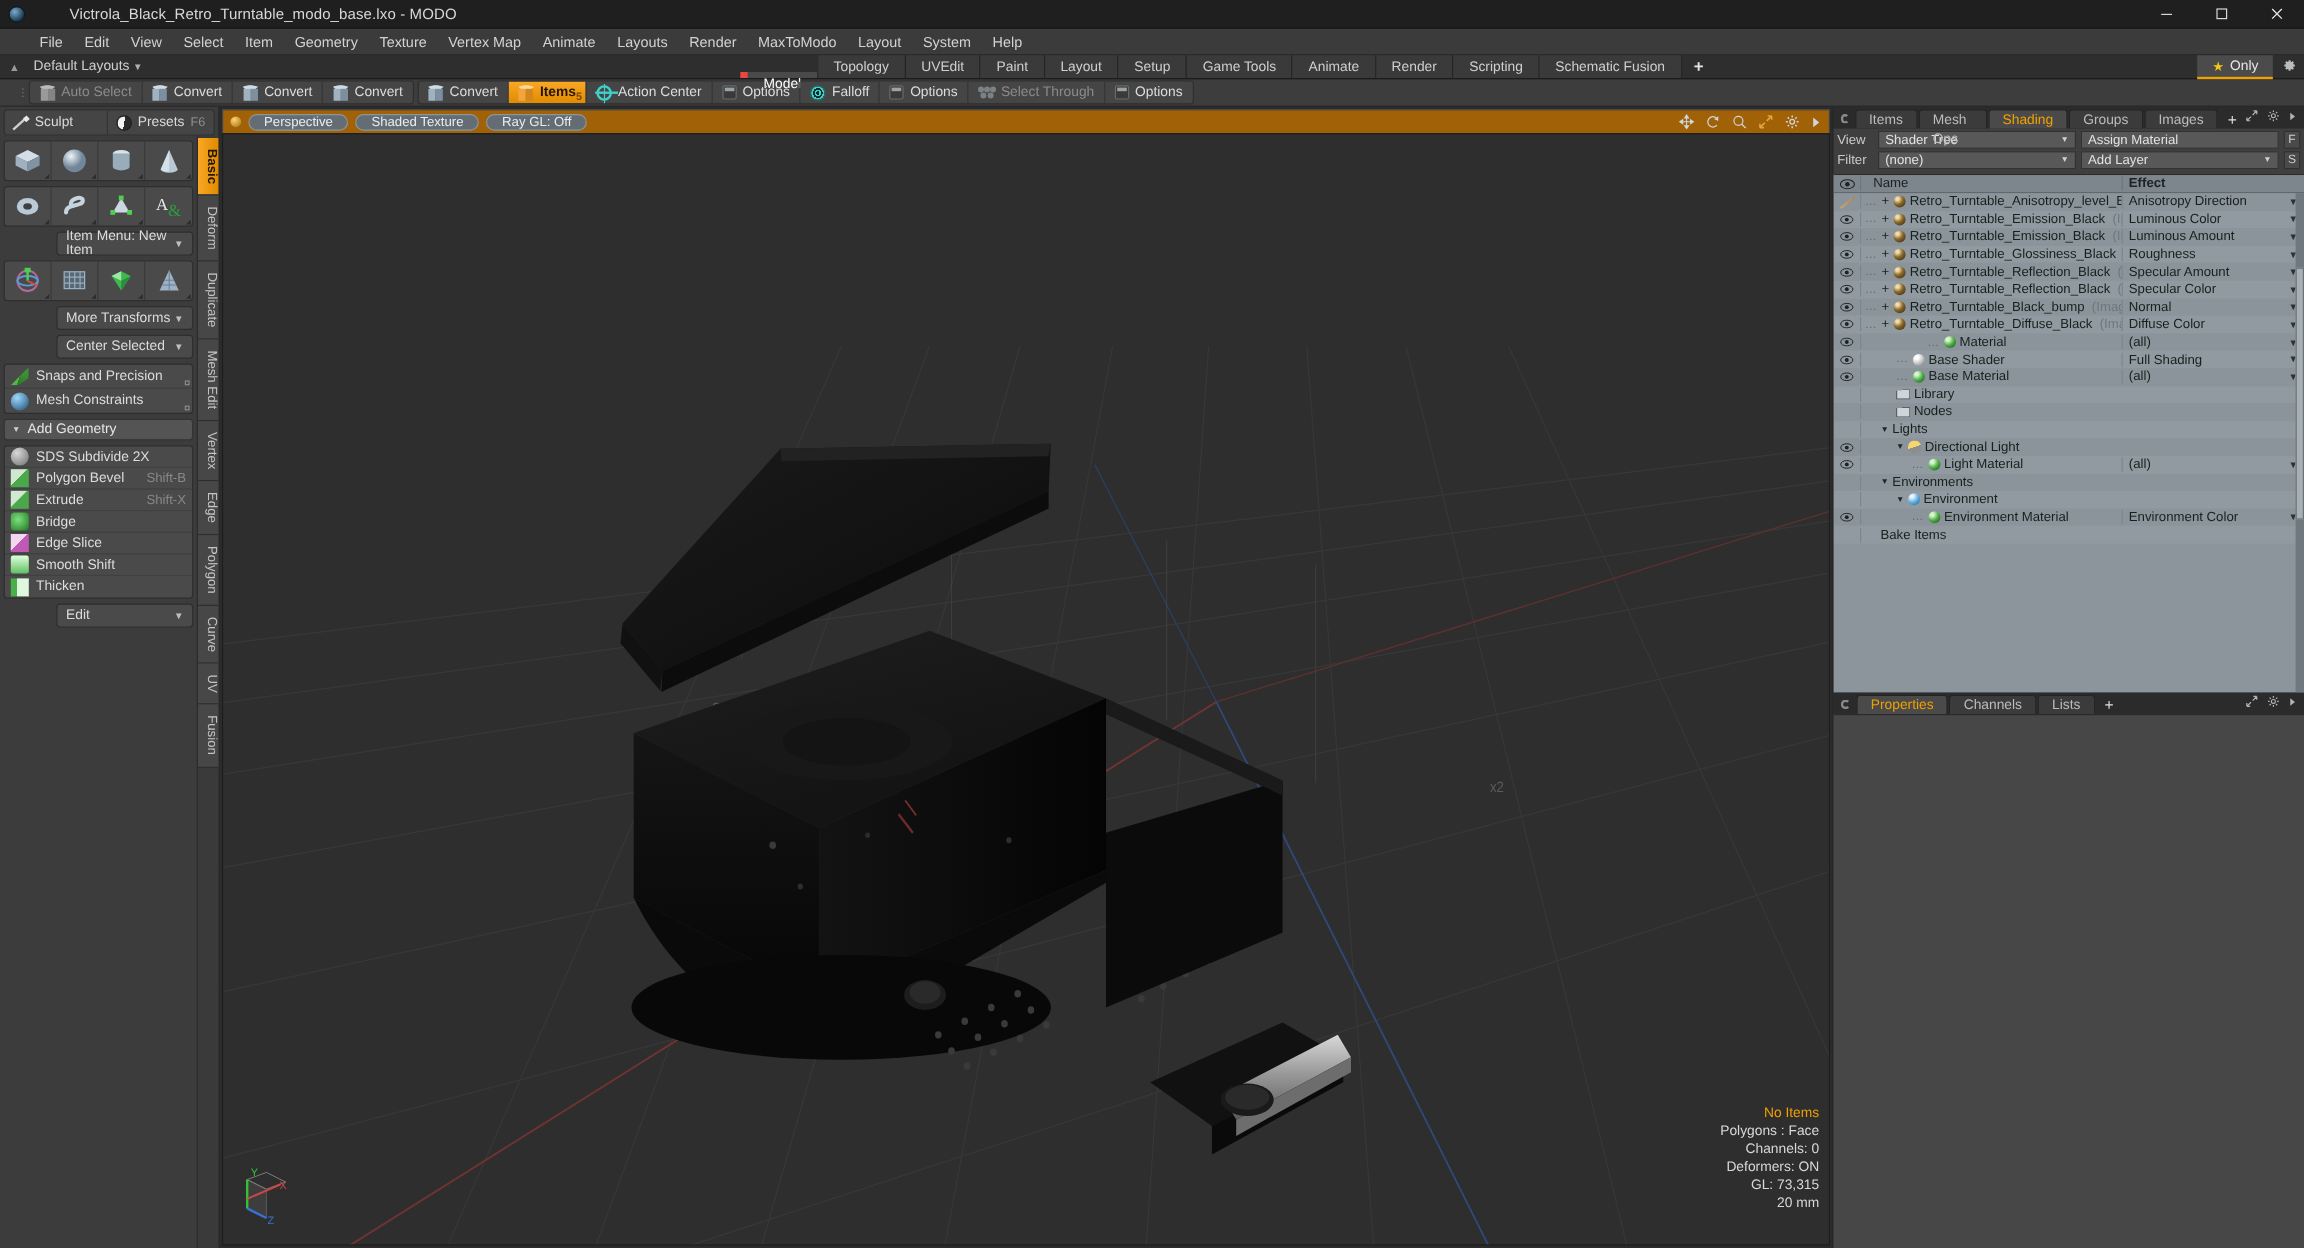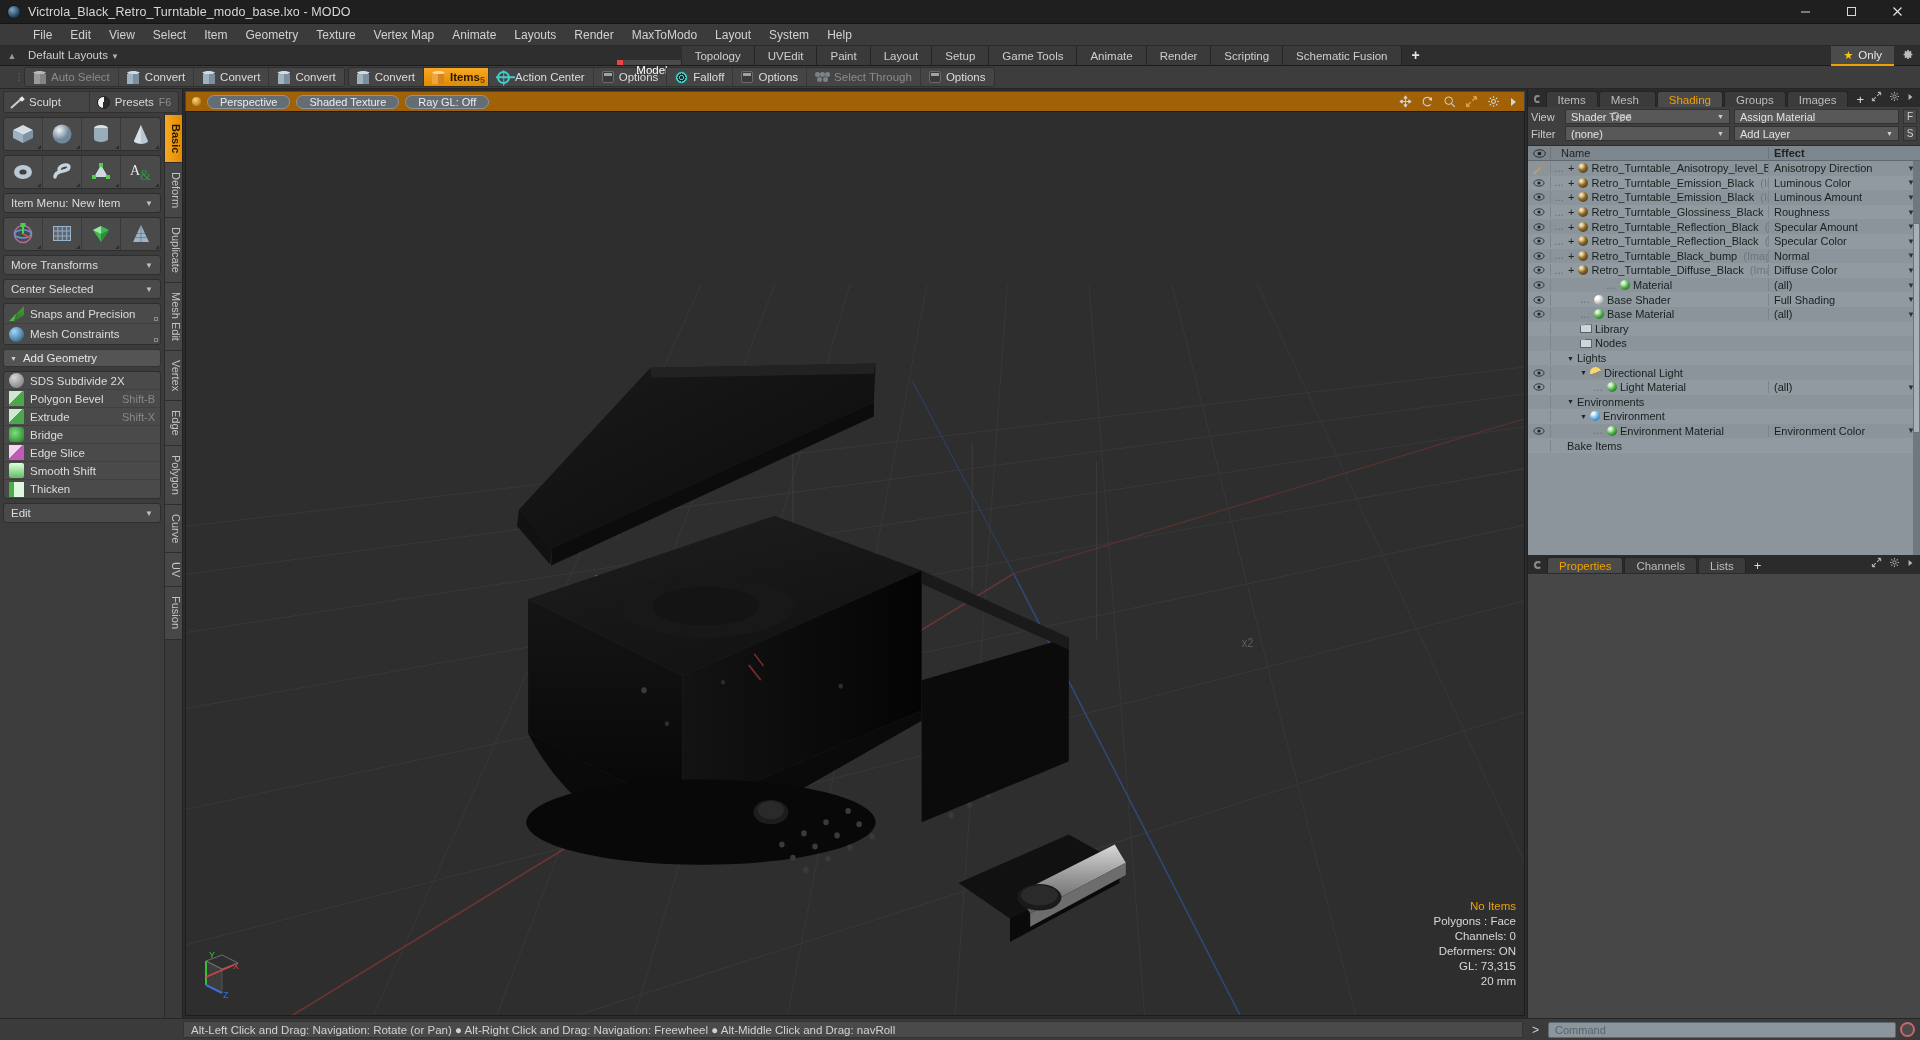--- a/index.html
+++ b/index.html
@@ -7,21 +7,21 @@
   body {
     font-family: "Liberation Sans", sans-serif;
     background:#2b2b2b; color:#c8c8c8; font-size:12px;
     -webkit-font-smoothing: antialiased;
   }
   .app { position:relative; width:1920px; height:1040px; display:flex; flex-direction:column; }
 
   
   .titlebar {
     height:24px; background:#1f1f1f; display:flex; align-items:center;
-    flex:0 0 24px; border-bottom:1px solid #151515;
+    flex:0 0 24px; border-bottom:1px solid #151515;gap:30px;
   }
   .tb-icon { width:14px; height:14px; border-radius:50%;
     background:radial-gradient(circle at 35% 32%, #7fa8c9, #1b3c52 70%);
     margin-left:7px; margin-right:7px; border:1px solid #0d1b24; flex:0 0 auto;}
   .tb-title { font-size:12.5px; color:#d8d8d8; letter-spacing:.1px; white-space:nowrap; }
   .tb-spacer { flex:1 1 auto; }
   .tb-btns { display:flex; height:24px; }
   .tb-btn { width:46px; height:24px; display:flex; align-items:center; justify-content:center;
     color:#d0d0d0; font-size:13px; }
   .tb-btn svg { display:block; }
@@ -114,21 +114,21 @@
   .lp-scroll { flex:1 1 auto; overflow:hidden; padding:4px 3px 0 3px; }
   .tool-grid { display:grid; grid-template-columns:repeat(4,1fr); background:#4a4a4a;
     border:1px solid #2e2e2e; border-radius:3px; overflow:hidden; margin-bottom:4px;}
   .tool-cell { height:32px; display:flex; align-items:center; justify-content:center;
     border-right:1px solid #3a3a3a; position:relative; }
   .tool-cell:last-child { border-right:none; }
   .tool-cell .corner { position:absolute; right:1px; bottom:1px; width:0;height:0;
     border-left:4px solid transparent; border-bottom:4px solid #2c2c2c; }
   .dd {
     height:20px; background:#4a4a4a; border:1px solid #2e2e2e; border-radius:3px;
-    display:flex; align-items:center; padding:0 7px; font-size:11.5px; color:#dcdcdc; margin-bottom:4px;
+    display:flex; align-items:center; padding:0 7px; font-size:11.5px; color:#dcdcdc; margin-bottom:4px;margin-left:44px;
   }
   .dd .caret { margin-left:auto; font-size:8px; color:#c0c0c0; }
   .btnlist { background:#4a4a4a; border:1px solid #2e2e2e; border-radius:3px; overflow:hidden; margin-bottom:4px;}
   .blrow { height:18px; display:flex; align-items:center; gap:6px; padding:0 5px; font-size:11.5px;
     color:#dcdcdc; border-bottom:1px solid #404040; position:relative;}
   .blrow:last-child { border-bottom:none; }
   .blrow .key { margin-left:auto; color:#888; font-size:11px;}
   .blrow .sq { position:absolute; right:2px; bottom:2px; width:4px; height:4px; border:1px solid #8a8a8a;}
   .section-h { height:18px; display:flex; align-items:center; gap:6px; padding:0 6px;
     background:#545454; border:1px solid #333; border-radius:3px; font-size:11.5px; color:#e6e6e6; margin-bottom:4px;}
@@ -1215,22 +1215,13 @@
             <span><svg width="7" height="10" viewBox="0 0 9 12">
                   <path d="M2 2 L7 6 L2 10 Z" fill="#b5b5b5"></path>
                 </svg></span>
           </div>
         </div>
         <div class="props-area"></div>
       </div>
     </div>
   </div>
 
-  <div class="statusbar">
-    <div class="sb-left"></div>
-    <div class="sb-hint">Alt-Left Click and Drag: Navigation: Rotate (or Pan) ● Alt-Right Click and Drag: Navigation: Freewheel ● Alt-Middle Click and Drag: navRoll</div>
-    <div class="sb-right">
-      <span class="sb-gt">&gt;</span>
-      <span class="sb-cmd">Command</span>
-      <span class="sb-rec"></span>
-    </div>
-  </div>
 </div>
 
 </body></html>

